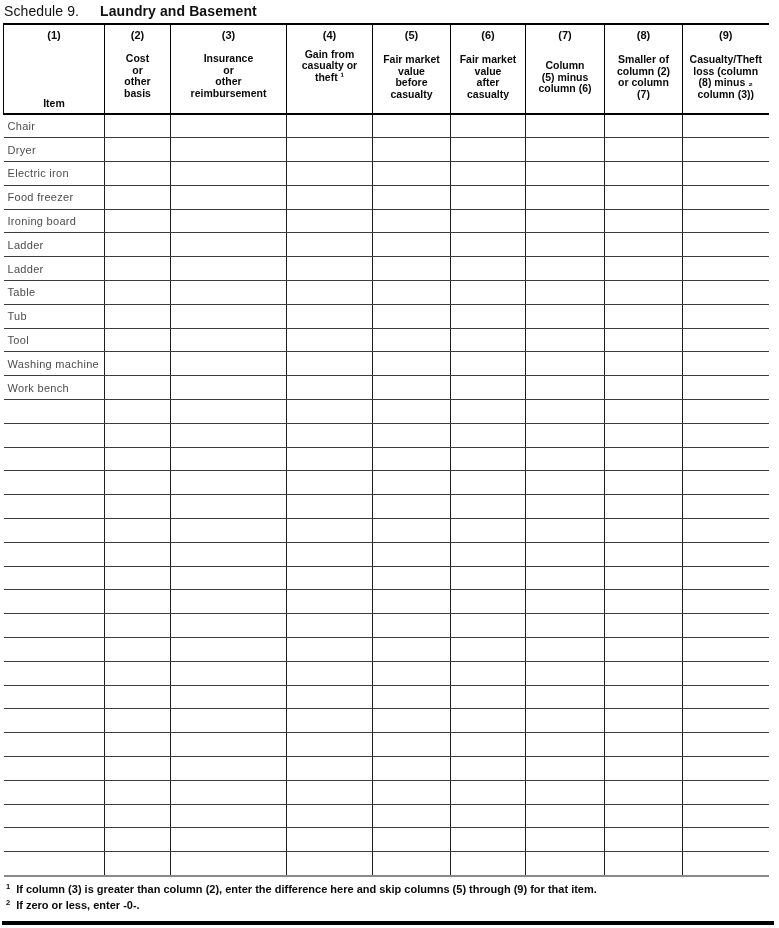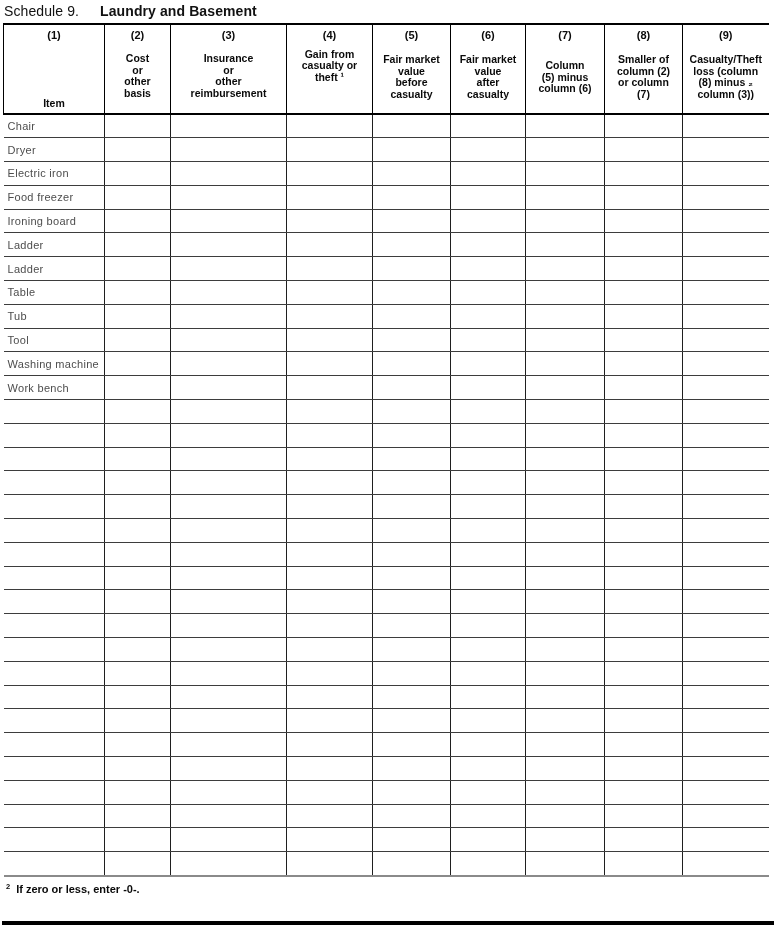--- a/index.html
+++ b/index.html
@@ -526,18 +526,19 @@
           <td></td>
           <td></td>
           <td></td>
           <td></td>
           <td></td>
         </tr>
       </tbody>
   </table>
 
   <div class="footnotes">
+    <div class="footnote"><sup>1</sup><span>If column (3) is greater than column (2), enter the difference here and skip columns (5) through (9) for that item.</span></div>
     <div class="footnote"><sup>2</sup><span>If zero or less, enter -0-.</span></div>
   </div>
 
   <div class="bottom-rule"></div>
 
 </div>
 
 </body></html>

